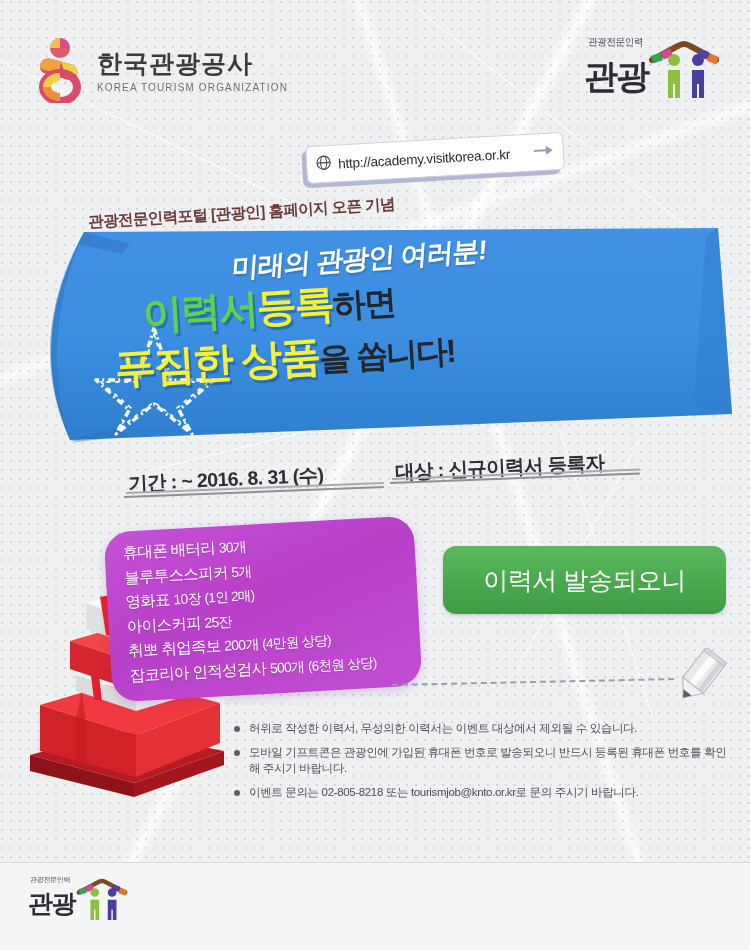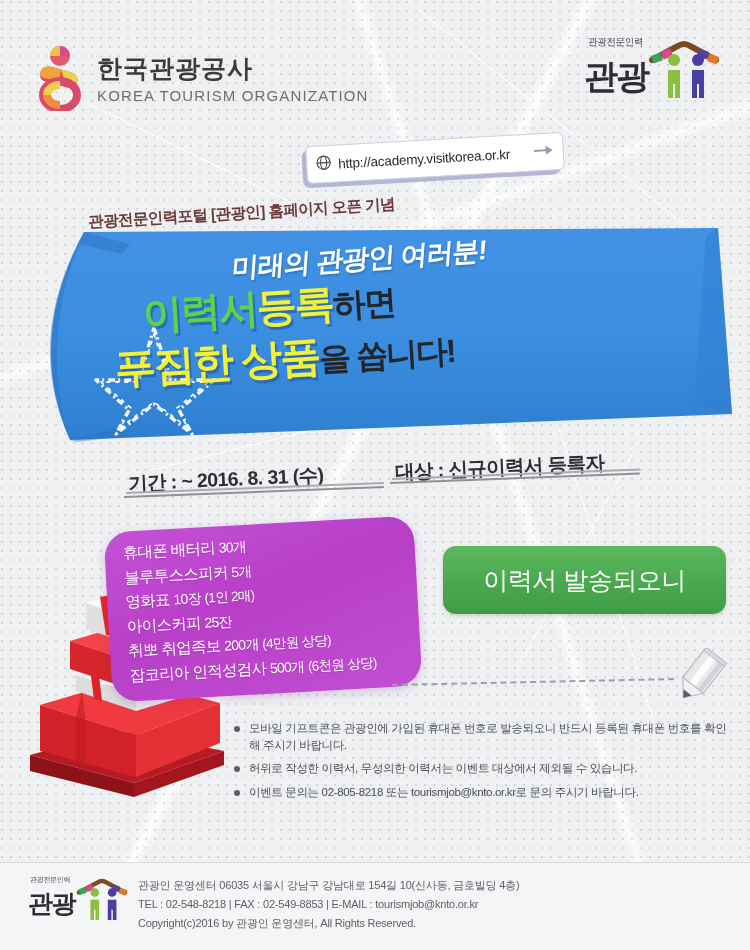--- a/index.html
+++ b/index.html
@@ -30,30 +30,30 @@
     position: absolute;
     background: rgba(255,255,255,0.9);
     height: 1px;
     transform-origin: 0 0;
     pointer-events: none;
   }
 
   
   .kto-logo {
     position: absolute;
-    left: 34px; top: 45px;
+    left: 34px; top: 37px;
     display: flex; align-items: center; gap: 11px;
   }
   .kto-mark { width: 52px; height: 66px; position: relative; }
   .kto-text { display: flex; flex-direction: column; gap: 2px; }
   .kto-text .ko {
     font-size: 25px; font-weight: bold; color: #3b3b3d; letter-spacing: 1px;
   }
   .kto-text .en {
-    font-size: 15px; color: #6d6e71; letter-spacing: 1.15px;
+    font-size: 10px; color: #6d6e71; letter-spacing: 1.15px;
   }
 
   .gwanin-logo {
     position: absolute;
     right: 30px; top: 32px;
     width: 140px; height: 72px;
   }
   .gwanin-sub {
     position: absolute; left: 8px; top: 4px;
     font-size: 9.5px; color: #4c3f52; letter-spacing: -0.3px;
@@ -476,25 +476,25 @@
         <path d="M22 40 L35 56 L48 40 Z" fill="#f2f2f4" stroke="#b9bcc2" stroke-width="1.2"></path>
         <path d="M30 49 L35 56 L40 49 Z" fill="#5a5d64"></path>
         <rect x="22" y="2" width="26" height="4" fill="#d8dade" stroke="#b9bcc2" stroke-width="1"></rect>
       </g>
     </svg>
   </div>
 
   <div class="notes">
     <div class="note-row">
       <span class="note-dot"></span>
-      <span class="note-text">모바일 기프트콘은 관광인에 가입된 휴대폰 번호로 발송되오니 반드시 등록된 휴대폰 번호를 확인해 주시기 바랍니다.</span>
+      <span class="note-text">허위로 작성한 이력서, 무성의한 이력서는 이벤트 대상에서 제외될 수 있습니다.</span>
     </div>
     <div class="note-row">
       <span class="note-dot"></span>
-      <span class="note-text">허위로 작성한 이력서, 무성의한 이력서는 이벤트 대상에서 제외될 수 있습니다.</span>
+      <span class="note-text">모바일 기프트콘은 관광인에 가입된 휴대폰 번호로 발송되오니 반드시 등록된 휴대폰 번호를 확인해 주시기 바랍니다.</span>
     </div>
     <div class="note-row">
       <span class="note-dot"></span>
       <span class="note-text">이벤트 문의는 02-805-8218 또는 tourismjob@knto.or.kr로 문의 주시기 바랍니다.</span>
     </div>
   </div>
 
   <div class="footer-sep"></div>
   <div class="footer">
     <div class="footer-logo">
@@ -505,20 +505,15 @@
         <rect x="4" y="18" width="10" height="8" fill="#3aa35a" transform="rotate(-20 9 22)"></rect>
         <rect x="14" y="14" width="10" height="8" fill="#d84a8c" transform="rotate(-20 19 18)"></rect>
         <rect x="50" y="14" width="10" height="8" fill="#5b3fa0" transform="rotate(20 55 18)"></rect>
         <rect x="60" y="19" width="10" height="8" fill="#e07a2a" transform="rotate(20 65 23)"></rect>
         <circle cx="26" cy="24" r="6" fill="#8cbf3f"></circle>
         <path d="M20 34h12v28h-5V48h-2v14h-5z" fill="#8cbf3f"></path>
         <circle cx="50" cy="24" r="6" fill="#4a3f9e"></circle>
         <path d="M44 34h12v28h-5V48h-2v14h-5z" fill="#4a3f9e"></path>
       </svg>
     </div>
-    <div class="footer-info">
-      <div>관광인 운영센터   06035 서울시 강남구 강남대로 154길 10(신사동,  금호빌딩 4층)</div>
-      <div>TEL : 02-548-8218  |  FAX : 02-549-8853  |   E-MAIL : tourismjob@knto.or.kr</div>
-      <div>Copyright(c)2016 by 관광인 운영센터, All Rights Reserved.</div>
-    </div>
   </div>
 
 </div>
 
 </body></html>

